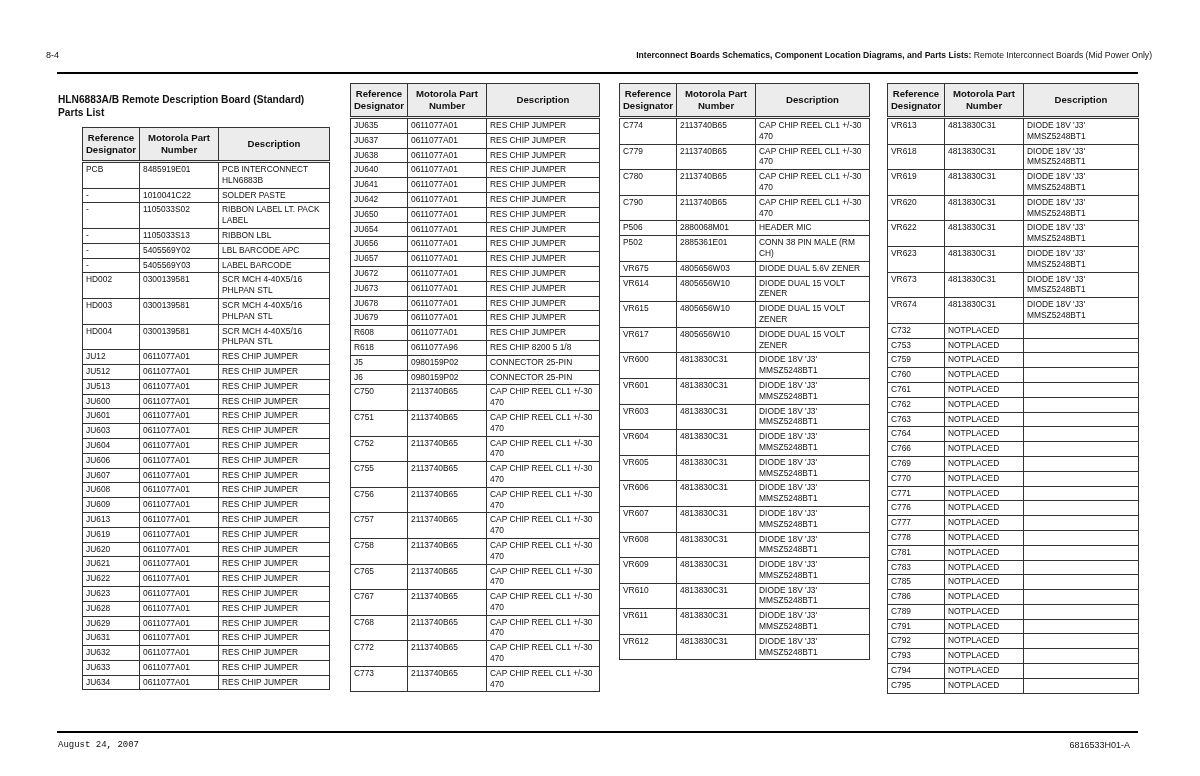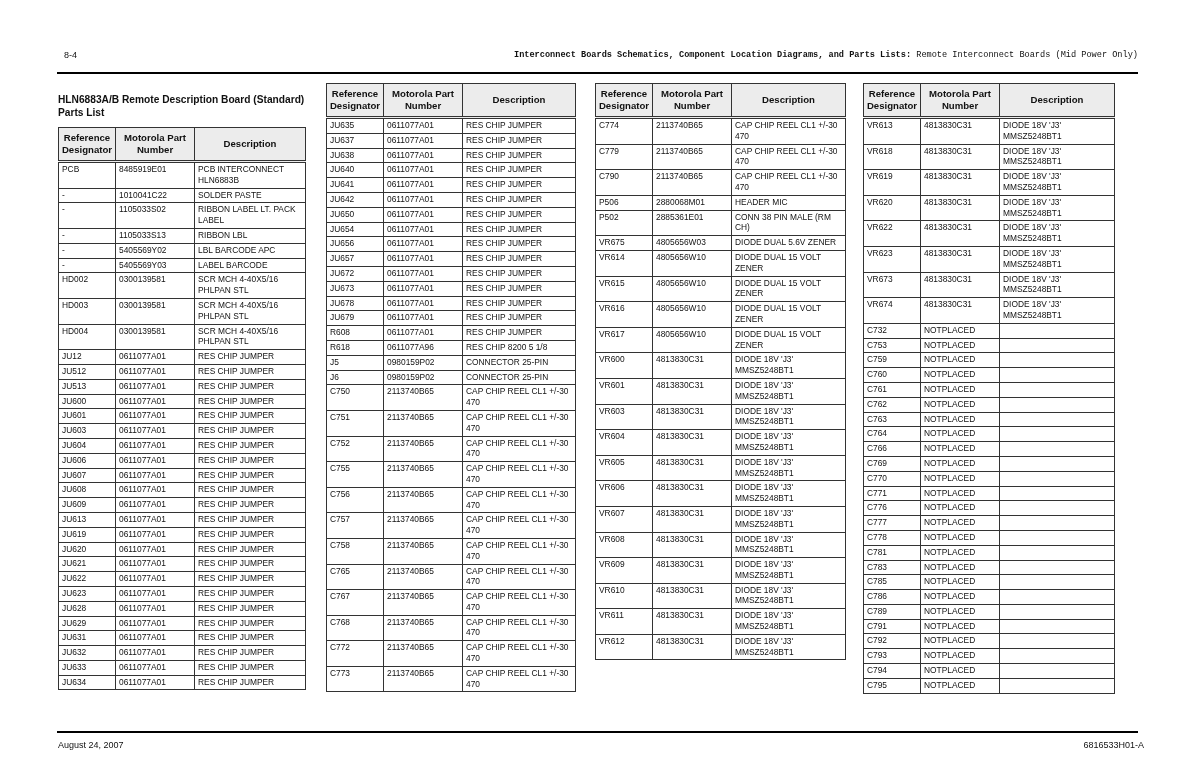--- a/index.html
+++ b/index.html
@@ -1,36 +1,37 @@
 <!DOCTYPE html>
 <html><head>
 <meta charset="utf-8">
 <style>
   html, body { margin: 0; padding: 0; background: #ffffff; }
   body {
     width: 1200px; height: 776px; position: relative; overflow: hidden;
     font-family: "Liberation Sans", sans-serif; color: #111;
   }
-  .page-num { position: absolute; left: 64px; top: 50px; font-size: 9px; }
-  .running-head { position: absolute; right: 62px; top: 50px; font-size: 8.6px; font-family: Liberation Mono, monospace; }
+  .page-num { position: absolute; left: 46px; top: 50px; font-size: 9px; }
+  .running-head { position: absolute; right: 48px; top: 50px; font-size: 8.6px; }
   .running-head b { font-weight: bold; }
   .rule-top { position: absolute; left: 57px; right: 62px; top: 72px; height: 0; border-top: 2px solid #000; }
   .rule-bottom { position: absolute; left: 57px; right: 62px; top: 731px; height: 0; border-top: 2px solid #000; }
-  .footer-date { position: absolute; left: 58px; top: 740px; font-size: 9px; }
-  .footer-doc { position: absolute; right: 56px; top: 740px; font-size: 9px; }
+  .footer-date { position: absolute; left: 58px; top: 740px; font-size: 9px; font-family: Liberation Mono, monospace; }
+  .footer-doc { position: absolute; right: 70px; top: 740px; font-size: 9px; }
 
   .section-title {
     position: absolute; left: 58px; top: 93px; width: 260px;
     font-weight: bold; font-size: 10.2px; line-height: 13px;
   }
 
   table.parts {
     position: absolute; border-collapse: collapse; table-layout: fixed;
     font-size: 8.4px; line-height: 10.8px;
     border: 1.6px solid #222;
+    margin-left: 24px;
   }
   table.parts th {
     background: #ececec; font-weight: bold; font-size: 9.6px; line-height: 12px;
     text-align: center; vertical-align: middle;
     border: 1px solid #333; border-bottom: 3px double #333;
     padding: 2px 2px; height: 28px;
   }
   table.parts td {
     border: 1px solid #333; vertical-align: top;
     padding: 1px 3px 2px 3px; text-transform: uppercase;
@@ -415,20 +416,25 @@
         <td>C774</td>
         <td>2113740B65</td>
         <td class="desc">CAP CHIP REEL CL1 +/-30 470</td>
       </tr>
       <tr>
         <td>C779</td>
         <td>2113740B65</td>
         <td class="desc">CAP CHIP REEL CL1 +/-30 470</td>
       </tr>
       <tr>
+        <td>C780</td>
+        <td>2113740B65</td>
+        <td class="desc">CAP CHIP REEL CL1 +/-30 470</td>
+      </tr>
+      <tr>
         <td>C790</td>
         <td>2113740B65</td>
         <td class="desc">CAP CHIP REEL CL1 +/-30 470</td>
       </tr>
       <tr>
         <td>P506</td>
         <td>2880068M01</td>
         <td class="desc">HEADER MIC</td>
       </tr>
       <tr>
@@ -441,25 +447,20 @@
         <td>4805656W03</td>
         <td class="desc">DIODE DUAL 5.6V ZENER</td>
       </tr>
       <tr>
         <td>VR614</td>
         <td>4805656W10</td>
         <td class="desc">DIODE DUAL 15 VOLT ZENER</td>
       </tr>
       <tr>
         <td>VR615</td>
-        <td>4805656W10</td>
-        <td class="desc">DIODE DUAL 15 VOLT ZENER</td>
-      </tr>
-      <tr>
-        <td>VR616</td>
         <td>4805656W10</td>
         <td class="desc">DIODE DUAL 15 VOLT ZENER</td>
       </tr>
       <tr>
         <td>VR617</td>
         <td>4805656W10</td>
         <td class="desc">DIODE DUAL 15 VOLT ZENER</td>
       </tr>
       <tr>
         <td>VR600</td>

